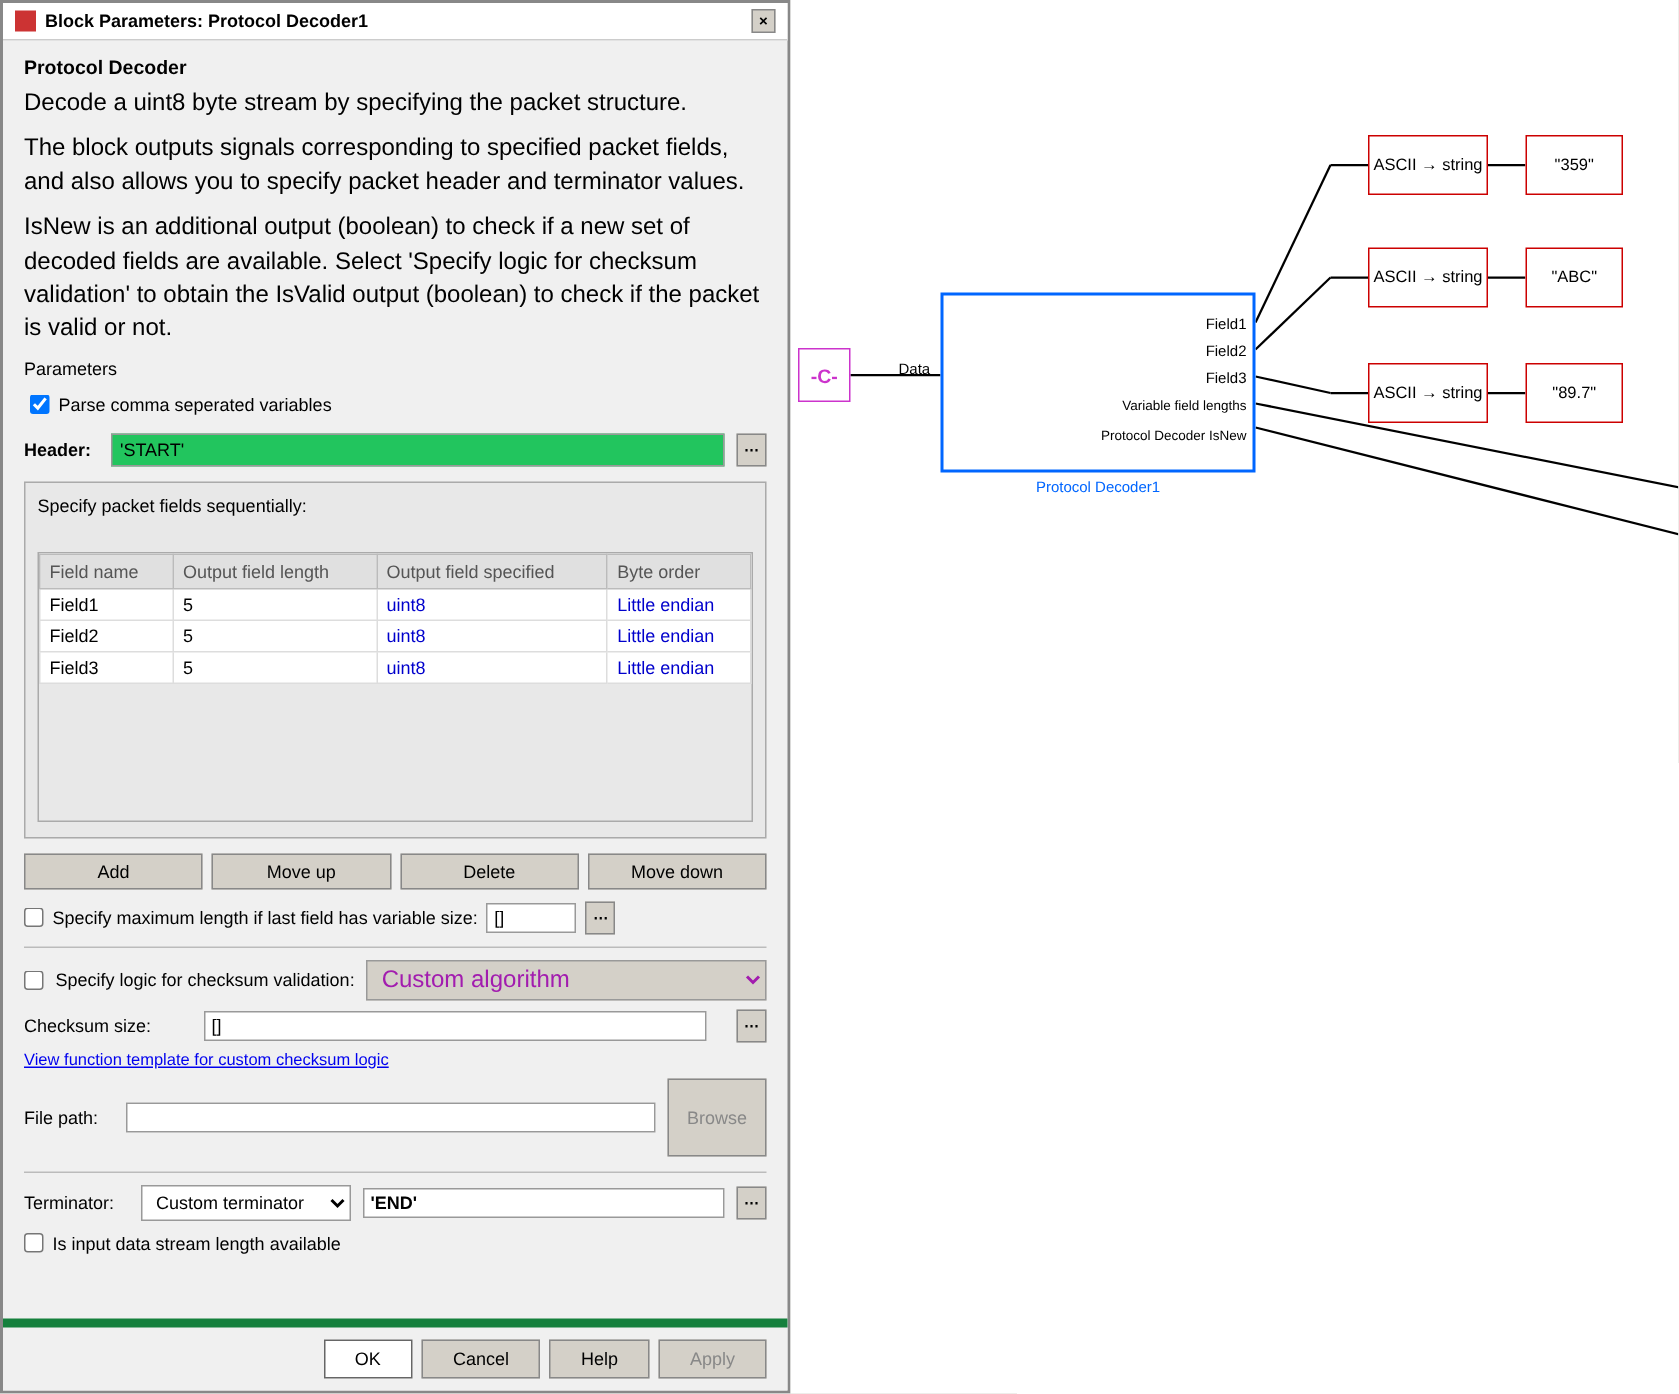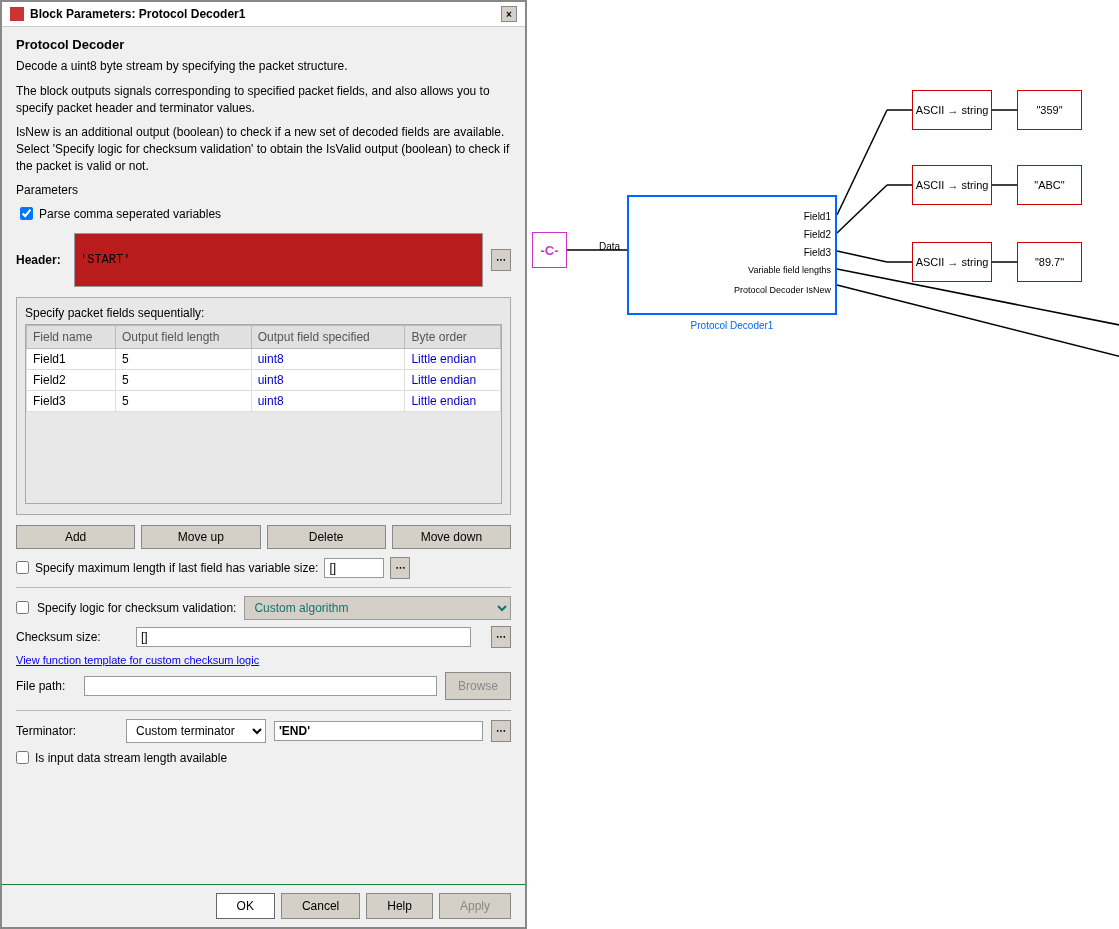--- a/index.html
+++ b/index.html
@@ -59,21 +59,21 @@
       padding: 10px 14px;
     }
 
     .section-title {
       font-weight: bold;
       font-size: 13px;
       margin-bottom: 6px;
     }
 
     .description {
-      font-size: 12px;
+      font-size: 16px;
       color: #000;
       margin-bottom: 8px;
       line-height: 1.4;
     }
 
     .params-label {
       font-weight: normal;
       margin: 8px 0 6px 0;
     }
 
@@ -94,24 +94,23 @@
     }
 
     .header-label {
       font-weight: bold;
       min-width: 50px;
     }
 
     .header-input {
       flex: 1;
       border: 1px solid #999;
-      background: #b91c1c;
-      padding: 19px 5px;
-      font-size: 12px;
-      font-family: Liberation Mono, monospace;
+      background: #22c55e;
+      padding: 3px 5px;
+      font-size: 12px;
     }
 
     .dots-btn {
       width: 20px;
       height: 22px;
       background: #d4d0c8;
       border: 1px solid #888;
       cursor: pointer;
       display: flex;
       align-items: center;
@@ -122,21 +121,21 @@
 
     .packet-group {
       border: 1px solid #aaa;
       padding: 8px;
       margin-bottom: 10px;
       background: #e8e8e8;
     }
 
     .packet-group-title {
       font-size: 12px;
-      margin-bottom: 4px;
+      margin-bottom: 24px;
     }
 
     .fields-table {
       width: 100%;
       border-collapse: collapse;
       background: white;
       font-size: 12px;
     }
 
     .fields-table th {
@@ -209,22 +208,22 @@
 
     .checksum-label {
       min-width: 100px;
     }
 
     .dropdown {
       flex: 1;
       padding: 3px 5px;
       border: 1px solid #999;
       background: #d4d0c8;
-      font-size: 12px;
-      color: #0f766e;
+      font-size: 16px;
+      color: #a21caf;
     }
 
     .checksum-size-row {
       display: flex;
       align-items: center;
       gap: 20px;
       margin-bottom: 6px;
     }
 
     .size-label {
@@ -262,21 +261,21 @@
 
     .filepath-input {
       flex: 1;
       border: 1px solid #999;
       background: white;
       padding: 2px 4px;
       font-size: 12px;
     }
 
     .browse-btn {
-      padding: 6px 12px;
+      padding: 18px 12px;
       background: #d4d0c8;
       border: 1px solid #888;
       cursor: pointer;
       font-size: 12px;
       color: #888;
     }
 
     .terminator-row {
       display: flex;
       align-items: center;
@@ -287,41 +286,40 @@
     .terminator-label {
       min-width: 70px;
     }
 
     .terminator-select {
       padding: 3px 5px;
       border: 1px solid #999;
       background: white;
       font-size: 12px;
       width: 140px;
-      margin-left: 32px;
     }
 
     .terminator-value {
       flex: 1;
       border: 1px solid #999;
       background: white;
       padding: 2px 4px;
       font-size: 12px;
       font-weight: bold;
     }
 
     .is-input-row {
       display: flex;
       align-items: center;
       gap: 6px;
       margin-bottom: 8px;
     }
 
     .dialog-footer {
-      border-top: 1px solid #15803d;
+      border-top: 6px solid #15803d;
       padding: 8px 14px;
       display: flex;
       justify-content: flex-end;
       gap: 6px;
       background: #f0f0f0;
     }
 
     .footer-btn {
       padding: 5px 20px;
       background: #d4d0c8;

